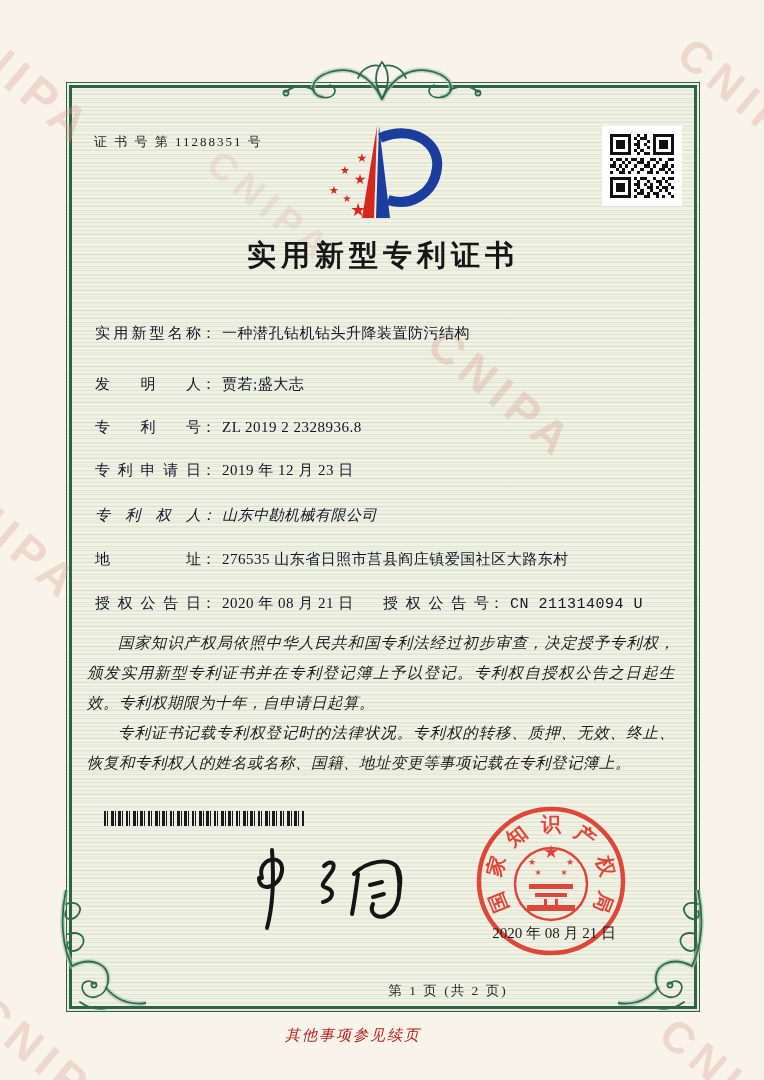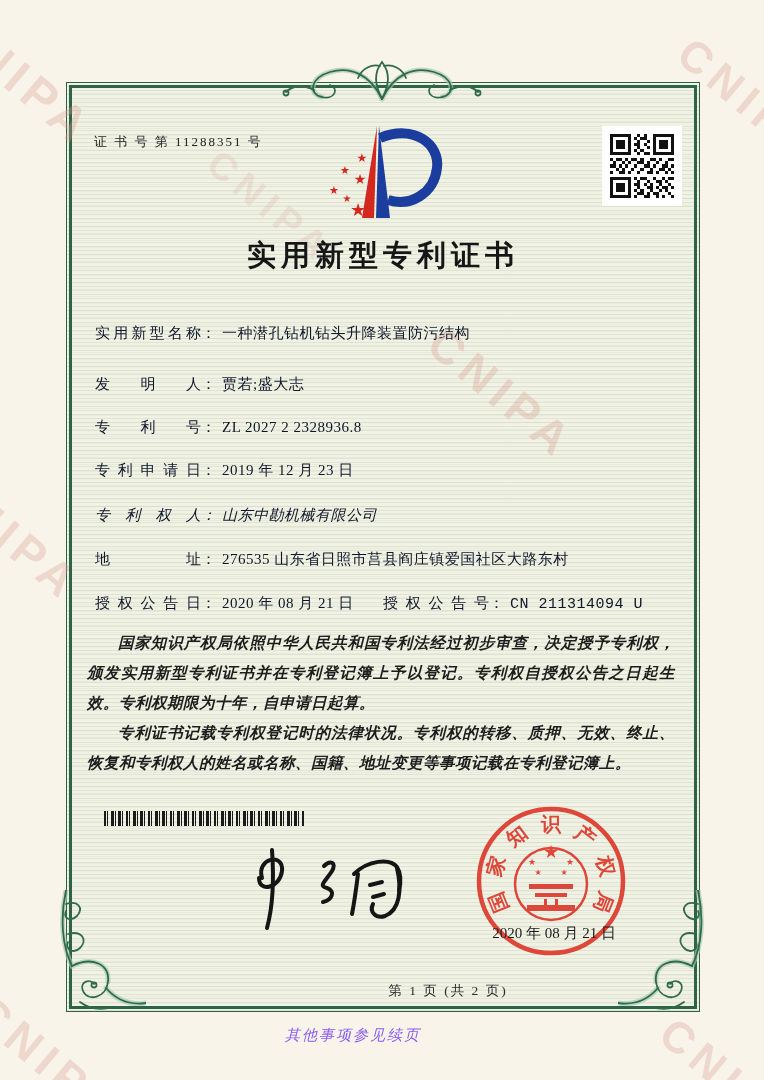--- a/index.html
+++ b/index.html
@@ -57,41 +57,41 @@
   }
   .fields{left:87px;top:324px;width:596px;height:300px;}
   .frow{position:absolute;left:8px;font-size:15px;color:#0f172a;white-space:nowrap;}
   .r0{top:0;} .r1{top:51px;} .r2{top:94px;} .r3{top:137px;} .r4{top:182px;font-style:italic;} .r5{top:226px;} .r6{top:270px;}
   .flabel{display:inline-block;width:106px;text-align:justify;text-align-last:justify;vertical-align:bottom;}
   .fcolon{display:inline-block;margin-right:6px;}
   .fvalue{letter-spacing:0.5px;}
   .pair2{position:absolute;left:288px;top:0;font-family:Liberation Mono, monospace;}
   .body-text{left:87px;top:628px;width:588px;color:#1d1d1d;}
   .body-text p{margin:0;text-indent:2em;font-size:15.5px;line-height:30px;
-    text-align:justify;font-style:italic;letter-spacing:0.5px;font-weight:bold;}
+    text-align:justify;font-style:italic;letter-spacing:0.5px;}
   .barcode{
     left:104px;top:811px;width:200px;height:15px;
     background:repeating-linear-gradient(90deg,
       #1a1a1a 0 2px, rgba(0,0,0,0) 2px 3px,
       #1a1a1a 3px 4px, rgba(0,0,0,0) 4px 7px,
       #1a1a1a 7px 10px, rgba(0,0,0,0) 10px 11px,
       #1a1a1a 11px 12px, rgba(0,0,0,0) 12px 14px,
       #1a1a1a 14px 17px, rgba(0,0,0,0) 17px 18px,
       #1a1a1a 18px 19px, rgba(0,0,0,0) 19px 22px);
   }
   .signer{left:107px;top:869px;font-size:15.5px;color:#222;}
   .signer div{margin-bottom:13px;letter-spacing:2px;}
   .signature{left:232px;top:838px;}
   .seal{left:472px;top:802px;opacity:0.92;}
   .seal-date{left:466px;top:924px;width:176px;text-align:center;
     font-size:15px;color:#1c1c1c;white-space:nowrap;}
   .page-info{left:66px;top:982px;width:764px;text-align:center;
     font-size:13.5px;letter-spacing:2px;color:#2a2a2a;}
   .continuation{left:36px;top:1026px;width:634px;text-align:center;
-    font-size:15px;font-style:italic;letter-spacing:2px;color:#8b5cf6;}
+    font-size:15px;font-style:italic;letter-spacing:2px;color:#b91c1c;}
 </style>
 </head>
 <body>
 
 <div class="page">
 
   <span class="wm wm1">CNIPA</span>
   <span class="wm wm2">CNIPA</span>
   <span class="wm wm3">CNIPA</span>
   <span class="wm wm4">CNIPA</span>
@@ -198,21 +198,21 @@
   <div class="z title">实用新型专利证书</div>
 
   <div class="z fields">
     <div class="frow r0">
       <span class="flabel">实用新型名称</span><span class="fcolon">：</span><span class="fvalue">一种潜孔钻机钻头升降装置防污结构</span>
     </div>
     <div class="frow r1">
       <span class="flabel">发明人</span><span class="fcolon">：</span><span class="fvalue">贾若;盛大志</span>
     </div>
     <div class="frow r2">
-      <span class="flabel">专利号</span><span class="fcolon">：</span><span class="fvalue">ZL 2027 2 2328936.8</span>
+      <span class="flabel">专利号</span><span class="fcolon">：</span><span class="fvalue">ZL 2019 2 2328936.8</span>
     </div>
     <div class="frow r3">
       <span class="flabel">专利申请日</span><span class="fcolon">：</span><span class="fvalue">2019 年 12 月 23 日</span>
     </div>
     <div class="frow r4">
       <span class="flabel">专利权人</span><span class="fcolon">：</span><span class="fvalue">山东中勘机械有限公司</span>
     </div>
     <div class="frow r5">
       <span class="flabel">地址</span><span class="fcolon">：</span><span class="fvalue">276535 山东省日照市莒县阎庄镇爱国社区大路东村</span>
     </div>

